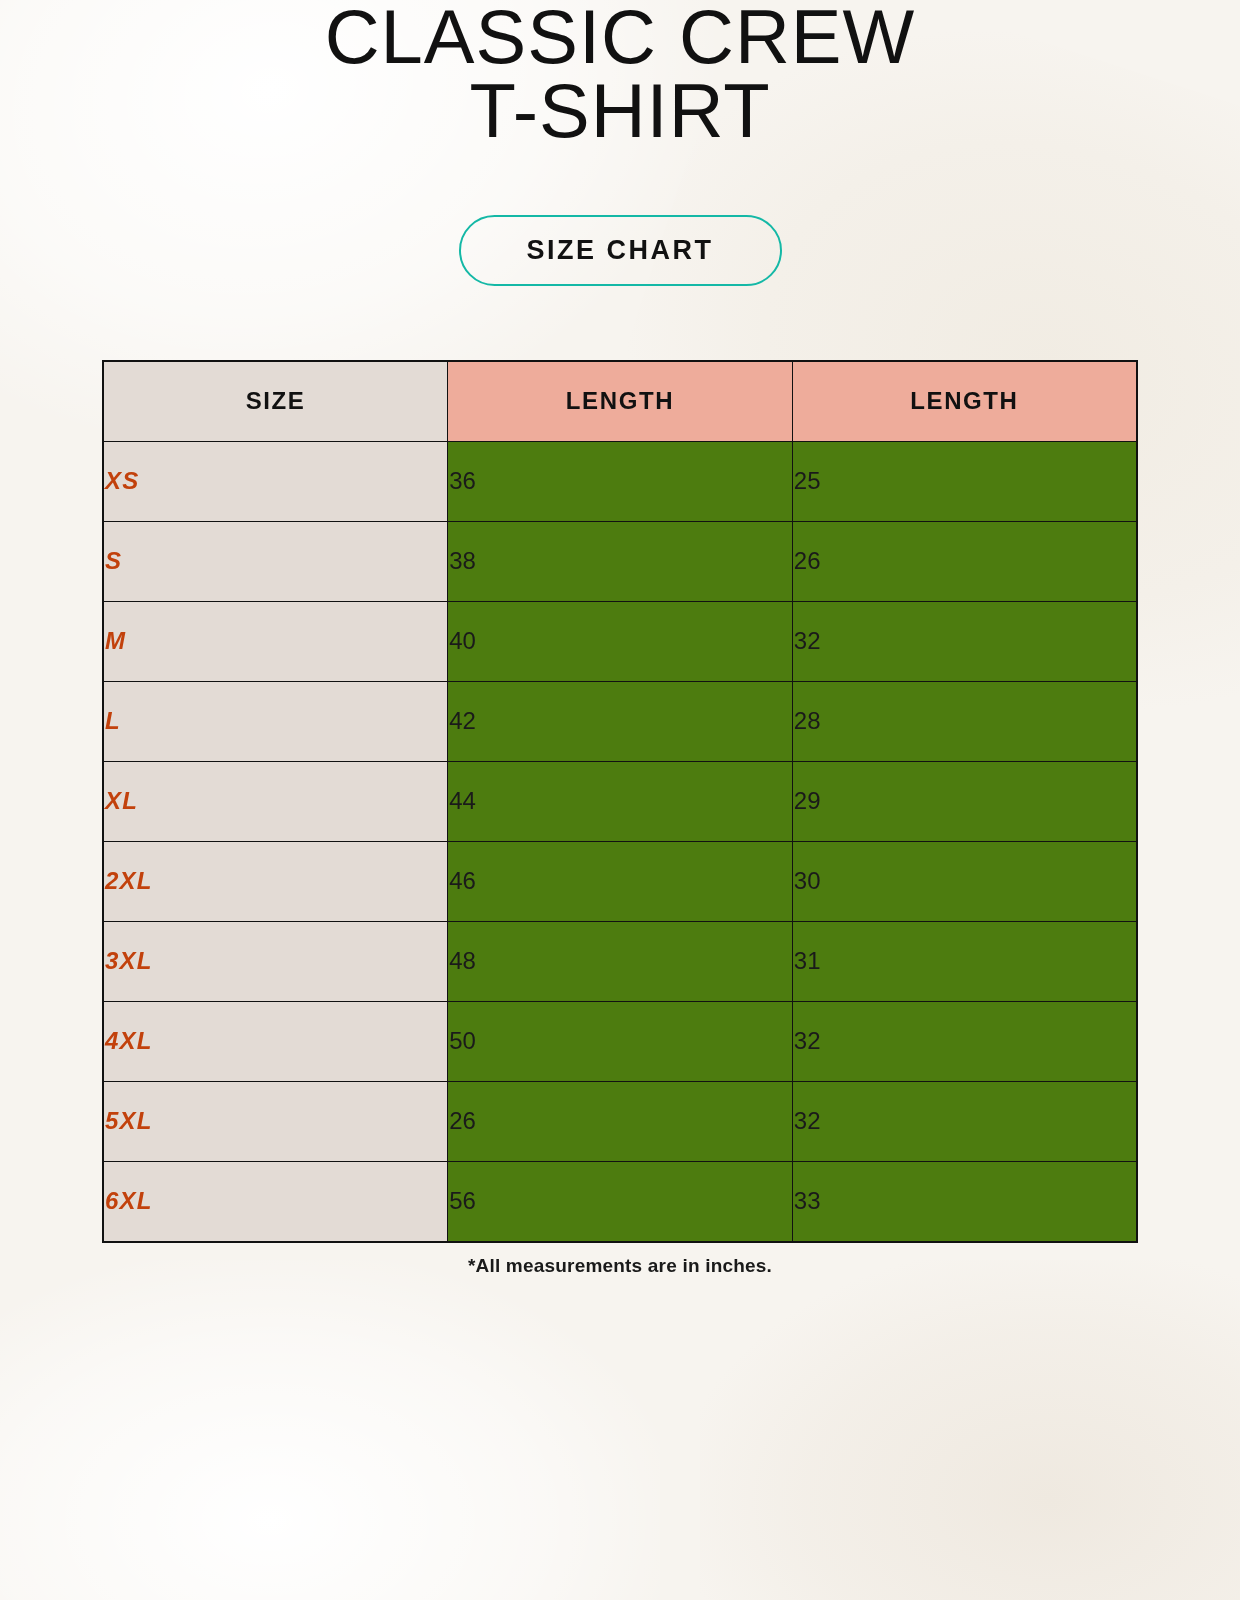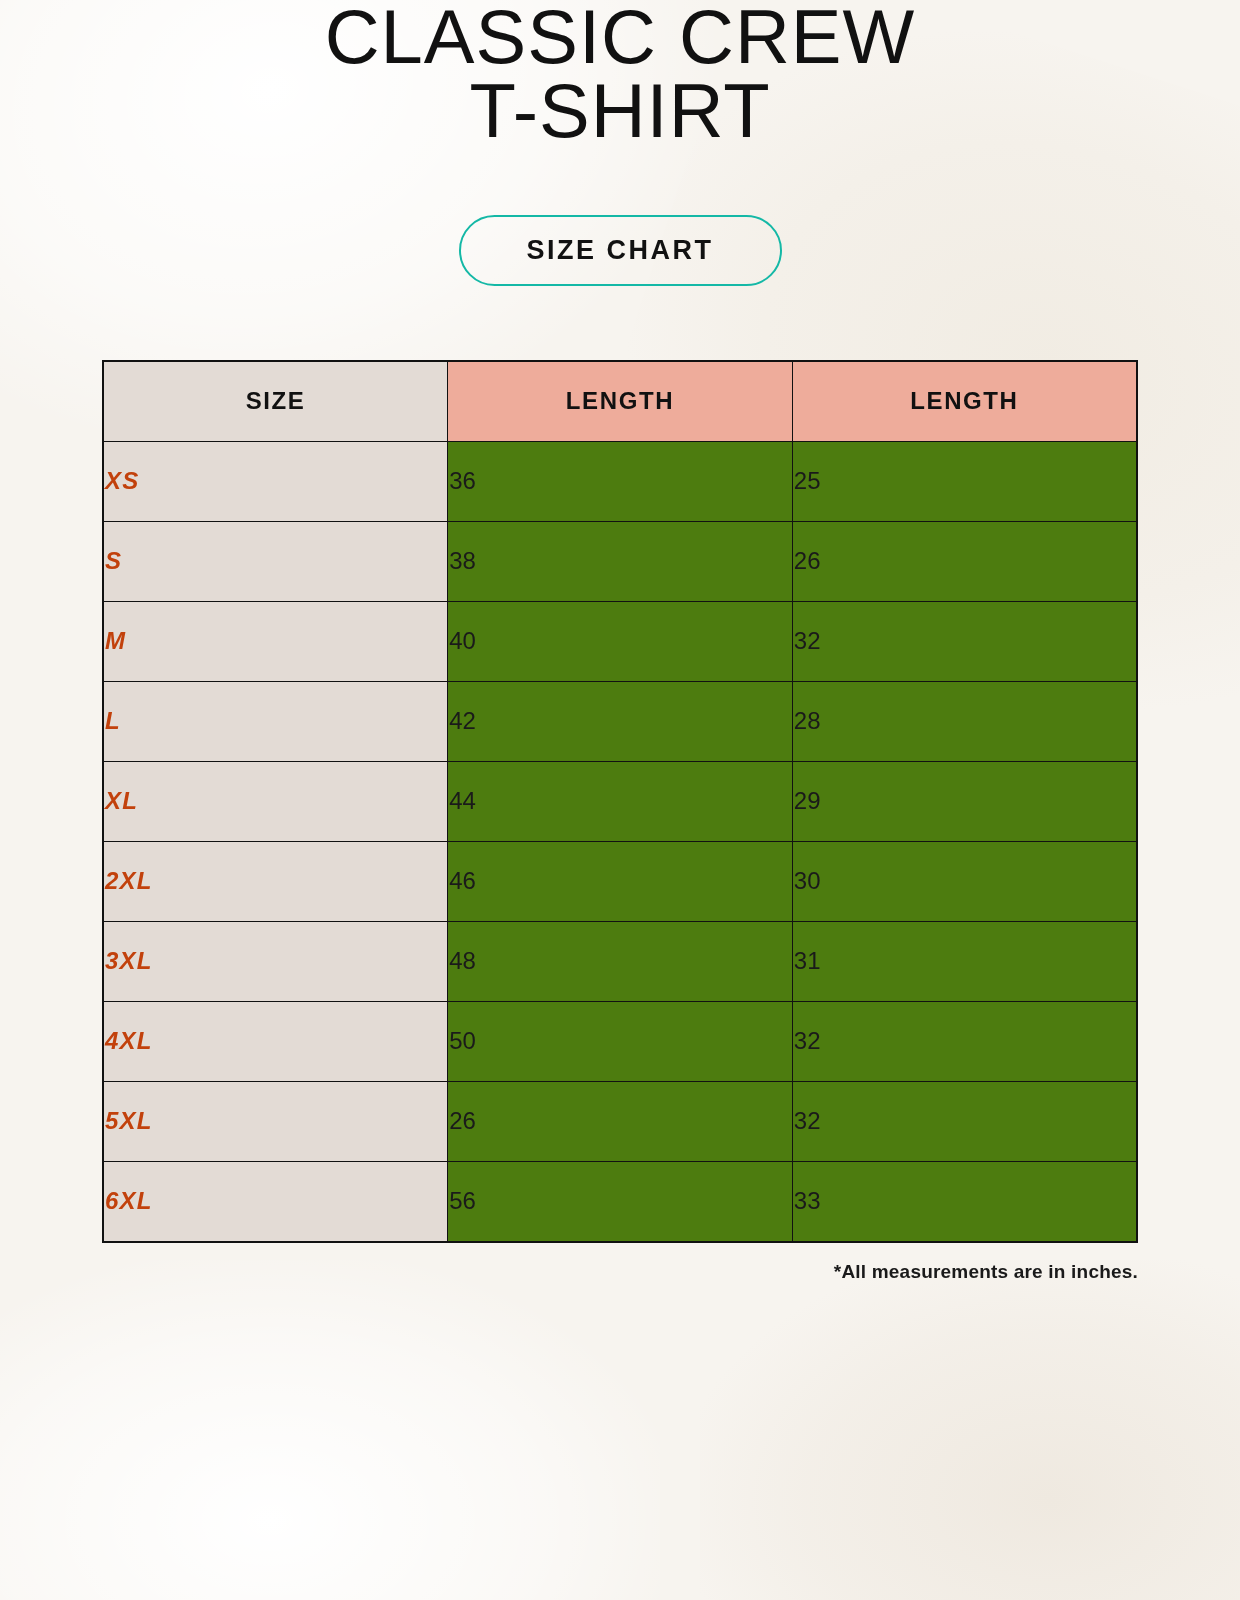--- a/index.html
+++ b/index.html
@@ -119,22 +119,22 @@
   }
   td.cell-value {
     background: #4d7c0f;
     font-size: 24px;
     font-weight: 400;
     color: #1a1a1a;
   }
 
   .footnote {
     width: 1036px;
-    margin: 18px auto 0 auto;
-    text-align: right;
+    margin: 12px auto 0 auto;
+    text-align: center;
     font-size: 19px;
     font-weight: 700;
     color: #1a1a1a;
     letter-spacing: 0.2px;
   }
 </style>
 </head>
 <body>
 
 <div class="bg-wash wash-1"></div>

